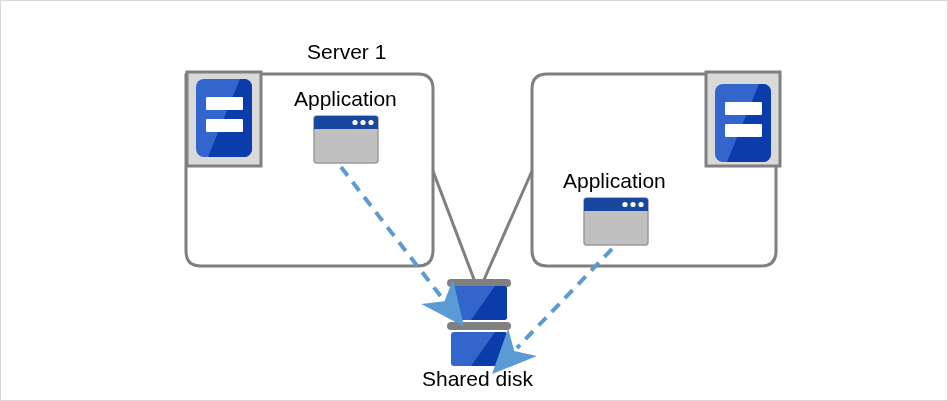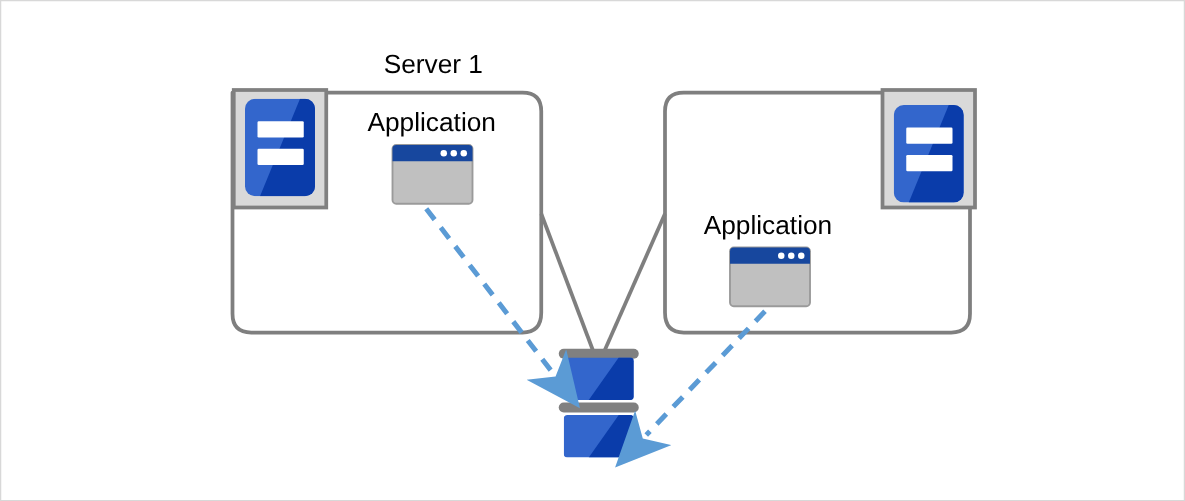--- a/index.html
+++ b/index.html
@@ -141,14 +141,15 @@
     </g>
   </svg>
 
   <div class="diag-label" id="label-server1">Server 1</div>
 
 
   <div class="diag-label" id="label-app1">Application</div>
 
   <div class="diag-label" id="label-app2">Application</div>
 
+  <div class="diag-label" id="label-disk">Shared disk</div>
 
 </div>
 
 </body></html>

